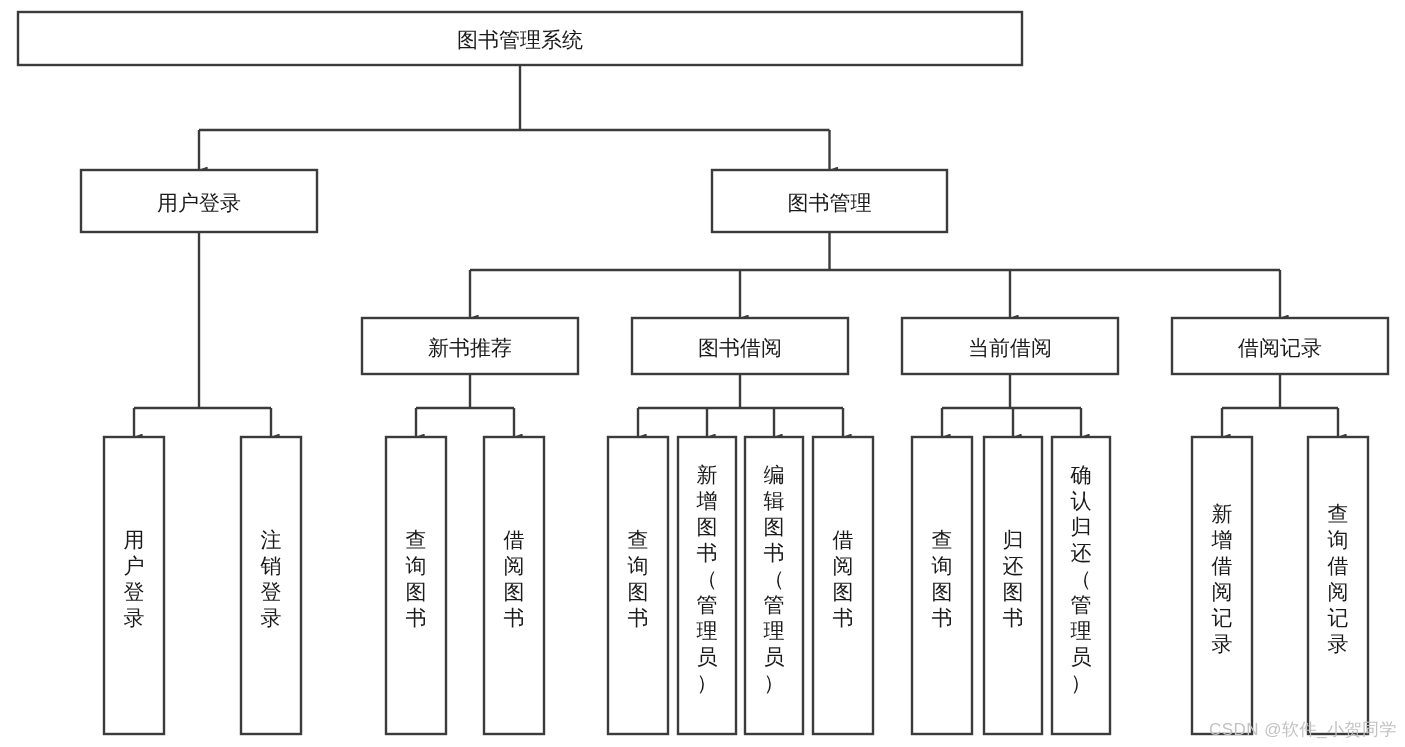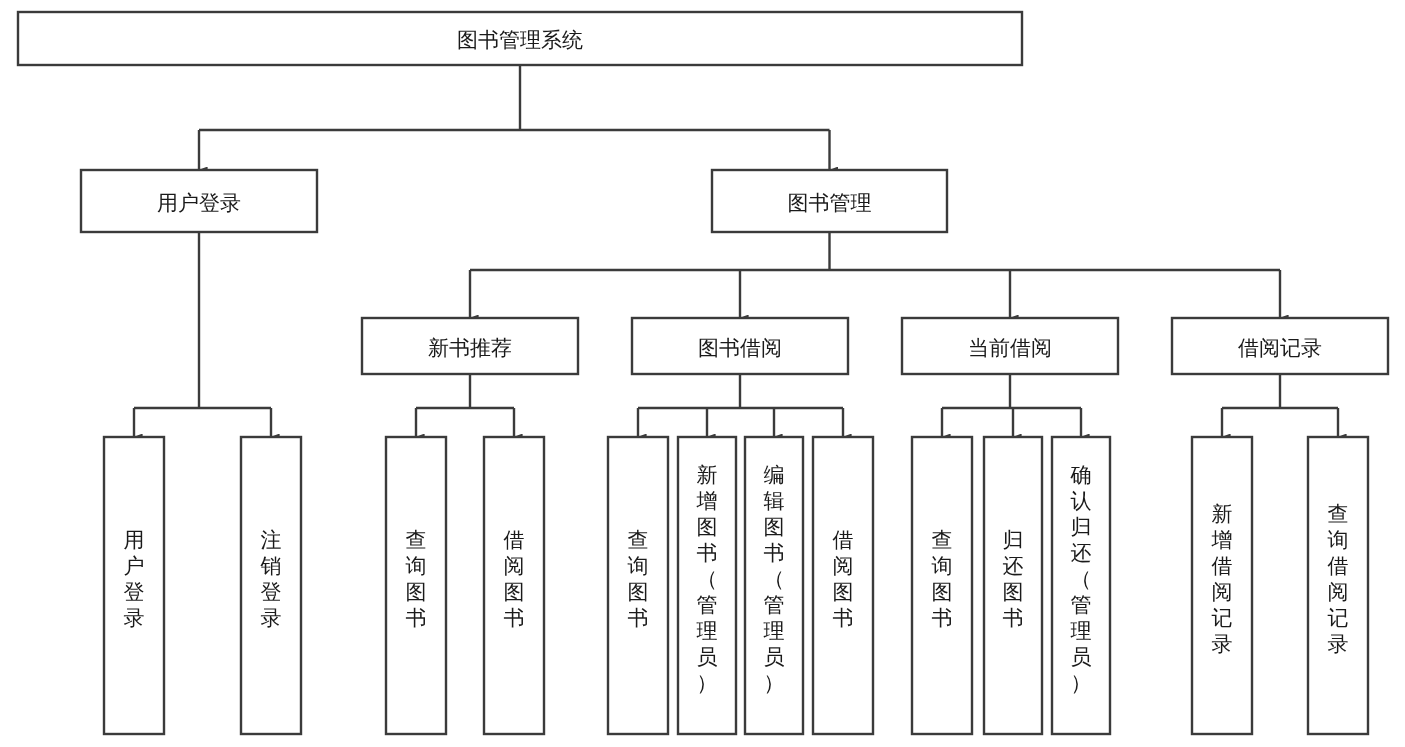--- a/index.html
+++ b/index.html
@@ -189,13 +189,14 @@
           <rect class="node-rect" x="1192" y="437" width="60" height="297"></rect>
           <text class="node-label-v" x="1222"><tspan x="1222" y="520.5">新</tspan><tspan x="1222" y="546.5">增</tspan><tspan x="1222" y="572.5">借</tspan><tspan x="1222" y="598.5">阅</tspan><tspan x="1222" y="624.5">记</tspan><tspan x="1222" y="650.5">录</tspan></text>
         </g>
         <g>
           <rect class="node-rect" x="1308" y="437" width="60" height="297"></rect>
           <text class="node-label-v" x="1338"><tspan x="1338" y="520.5">查</tspan><tspan x="1338" y="546.5">询</tspan><tspan x="1338" y="572.5">借</tspan><tspan x="1338" y="598.5">阅</tspan><tspan x="1338" y="624.5">记</tspan><tspan x="1338" y="650.5">录</tspan></text>
         </g>
       </g>
   </svg>
 
+  <div class="watermark">CSDN @软件_小贺同学</div>
 </div>
 
 </body></html>

